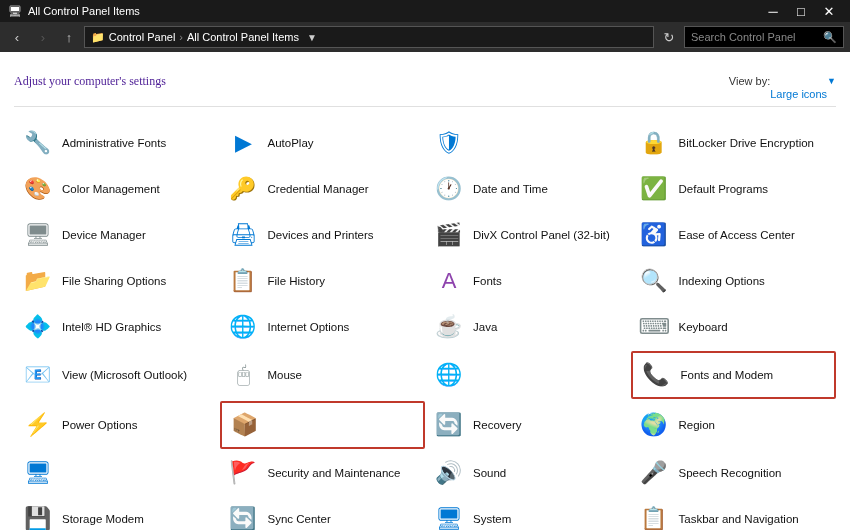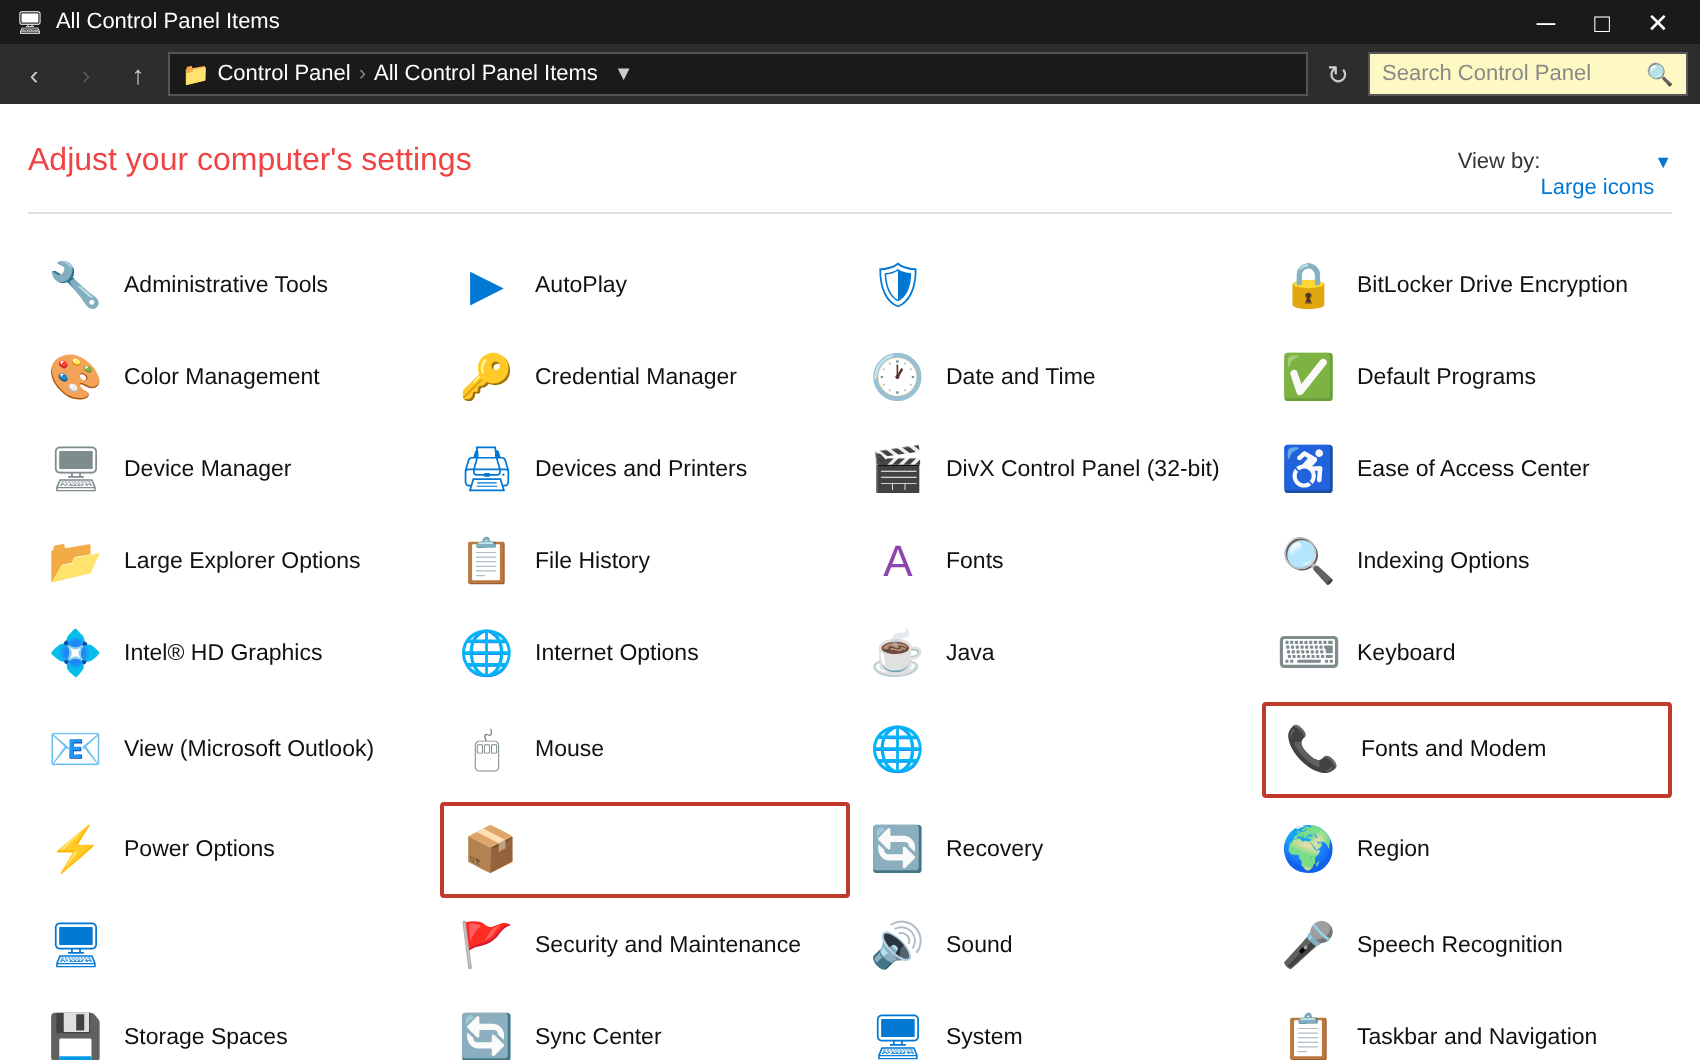--- a/index.html
+++ b/index.html
@@ -44,41 +44,41 @@
     }
     .path-sep { color: #888; }
     .path-dropdown {
       background: none; border: none; color: #ccc; cursor: pointer; font-size: 10px; margin-left: 4px;
     }
     .refresh-btn {
       background: none; border: none; color: #ccc; cursor: pointer; font-size: 13px;
       width: 22px; height: 22px; display: flex; align-items: center; justify-content: center;
     }
     .search-box {
-      width: 160px; height: 22px; background: #fef9c3; border: 1px solid #555;
+      width: 160px; height: 22px; background: #000000; border: 1px solid #555;
       display: flex; align-items: center; padding: 0 6px; color: #888; font-size: 11px; justify-content: space-between;
     }
     .search-icon { color: #888; font-size: 11px; }
 
     
     .main-content {
       background: #fff;
       padding: 10px 14px;
       height: calc(530px - 52px);
       overflow-y: auto;
     }
     .page-header {
       display: flex;
       justify-content: space-between;
       align-items: center;
       margin-bottom: 14px;
       padding-bottom: 6px;
       border-bottom: 1px solid #e0e0e0;
     }
-    .page-title { color: #ef4444; font-size: 16px; font-weight: 400; }
+    .page-title { color: #4c1d95; font-size: 12px; font-weight: 400; font-family: Liberation Serif, serif; }
     .view-by { font-size: 11px; color: #333; display: flex; align-items: center; gap: 0; }
     .view-by-label { color: #0078d4; cursor: pointer; margin-top: 26px; }
     .view-by-arrow { color: #0078d4; font-size: 9px; }
 
     
     .items-grid {
       display: grid;
       grid-template-columns: repeat(4, 1fr);
       gap: 2px 0;
     }
@@ -150,21 +150,21 @@
     <span class="page-title">Adjust your computer's settings</span>
     <div class="view-by">
       <span>View by:</span>
       <span class="view-by-label">Large icons</span>
       <span class="view-by-arrow">▼</span>
     </div>
   </div>
   <div class="items-grid" id="items-grid">
   <div class="control-item">
         <div class="item-icon icon-gear">🔧</div>
-        <div class="item-label">Administrative Tools</div>
+        <div class="item-label">Administrative Fonts</div>
       </div>
       <div class="control-item">
         <div class="item-icon icon-blue">▶</div>
         <div class="item-label">AutoPlay</div>
       </div>
       <div class="control-item">
         <div class="item-icon icon-blue">🛡</div>
       </div>
       <div class="control-item">
         <div class="item-icon icon-yellow">🔒</div>
@@ -197,21 +197,21 @@
       <div class="control-item">
         <div class="item-icon icon-blue">🎬</div>
         <div class="item-label">DivX Control Panel (32-bit)</div>
       </div>
       <div class="control-item">
         <div class="item-icon icon-blue">♿</div>
         <div class="item-label">Ease of Access Center</div>
       </div>
       <div class="control-item">
         <div class="item-icon icon-yellow">📂</div>
-        <div class="item-label">Large Explorer Options</div>
+        <div class="item-label">File Sharing Options</div>
       </div>
       <div class="control-item">
         <div class="item-icon icon-orange">📋</div>
         <div class="item-label">File History</div>
       </div>
       <div class="control-item">
         <div class="item-icon icon-purple">A</div>
         <div class="item-label">Fonts</div>
       </div>
       <div class="control-item">
@@ -274,21 +274,21 @@
       <div class="control-item">
         <div class="item-icon icon-gray">🔊</div>
         <div class="item-label">Sound</div>
       </div>
       <div class="control-item">
         <div class="item-icon icon-gray">🎤</div>
         <div class="item-label">Speech Recognition</div>
       </div>
       <div class="control-item">
         <div class="item-icon icon-blue">💾</div>
-        <div class="item-label">Storage Spaces</div>
+        <div class="item-label">Storage Modem</div>
       </div>
       <div class="control-item">
         <div class="item-icon icon-green">🔄</div>
         <div class="item-label">Sync Center</div>
       </div>
       <div class="control-item">
         <div class="item-icon icon-blue">🖥</div>
         <div class="item-label">System</div>
       </div>
       <div class="control-item">

